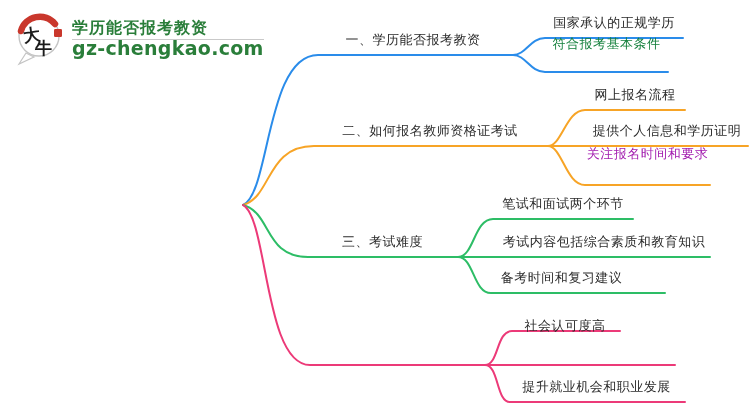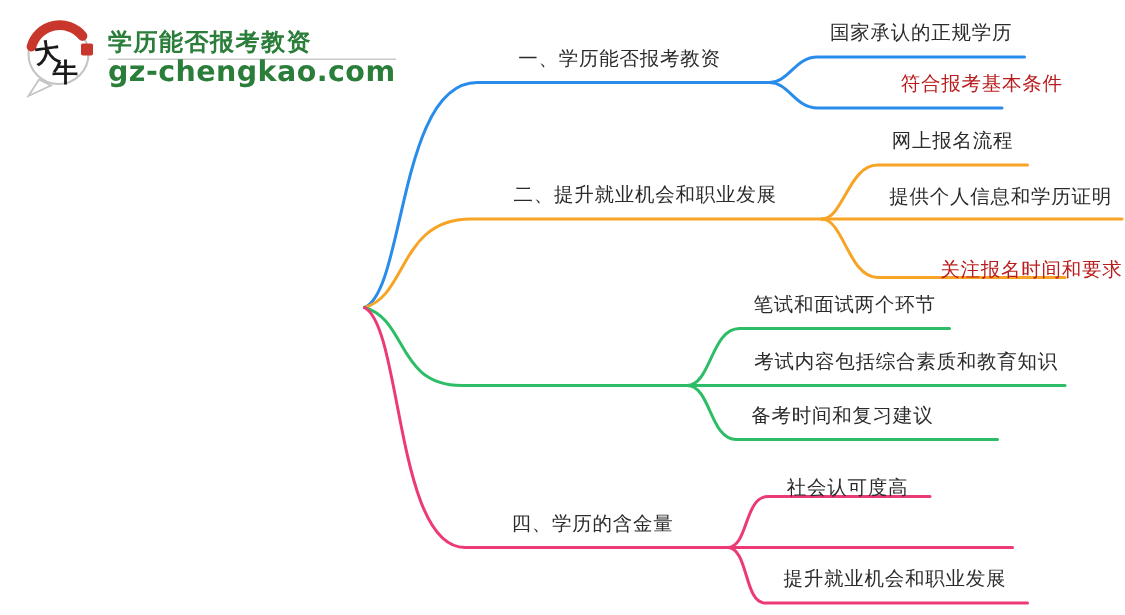--- a/index.html
+++ b/index.html
@@ -58,29 +58,29 @@
     </svg>
     <div class="logo-text">
       <div class="logo-title">学历能否报考教资</div>
       <div class="logo-sep"></div>
       <div class="logo-domain">gz-chengkao.com</div>
     </div>
   </div>
 
 
   <div class="node" style="left: 315px; top: 29px; width: 196px; color: rgb(43, 43, 43);">一、学历能否报考教资</div>
-  <div class="node" style="left: 315px; top: 120px; width: 230px; color: rgb(43, 43, 43);">二、提升就业机会和职业发展</div>
-  <div class="node" style="left: 305px; top: 339px; width: 180px; color: rgb(43, 43, 43);">四、学历的含金量</div>
+  <div class="node" style="left: 315px; top: 120px; width: 230px; color: rgb(43, 43, 43);">二、如何报名教师资格证考试</div>
+  <div class="node" style="left: 305px; top: 231px; width: 155px; color: rgb(43, 43, 43);">三、考试难度</div>
 
   <div class="node" style="left: 545px; top: 12px; width: 138px; color: rgb(43, 43, 43);">国家承认的正规学历</div>
-  <div class="node" style="left: 545px; top: 46px; width: 123px; color: #b91c1c; margin-left: 48px;">符合报考基本条件</div>
+  <div class="node" style="left: 545px; top: 33px; width: 123px; color: #15803d;">符合报考基本条件</div>
 
   <div class="node" style="left: 585px; top: 84px; width: 100px; color: rgb(43, 43, 43);">网上报名流程</div>
-  <div class="node" style="left: 588px; top: 120px; width: 158px; color: rgb(43, 43, 43); font-family: Liberation Serif, serif;">提供个人信息和学历证明</div>
-  <div class="node" style="left: 585px; top: 170px; width: 125px; color: #b91c1c; margin-left: 40px;">关注报名时间和要求</div>
+  <div class="node" style="left: 588px; top: 120px; width: 158px; color: rgb(43, 43, 43);">提供个人信息和学历证明</div>
+  <div class="node" style="left: 585px; top: 143px; width: 125px; color: #a21caf;">关注报名时间和要求</div>
 
   <div class="node" style="left: 493px; top: 193px; width: 140px; color: rgb(43, 43, 43);">笔试和面试两个环节</div>
   <div class="node" style="left: 498px; top: 231px; width: 212px; color: rgb(43, 43, 43);">考试内容包括综合素质和教育知识</div>
   <div class="node" style="left: 474px; top: 267px; width: 175px; color: rgb(43, 43, 43);">备考时间和复习建议</div>
 
   <div class="node" style="left: 510px; top: 315px; width: 110px; color: rgb(43, 43, 43);">社会认可度高</div>
   <div class="node" style="left: 508px; top: 376px; width: 177px; color: rgb(43, 43, 43);">提升就业机会和职业发展</div>
 
 </div>
 

